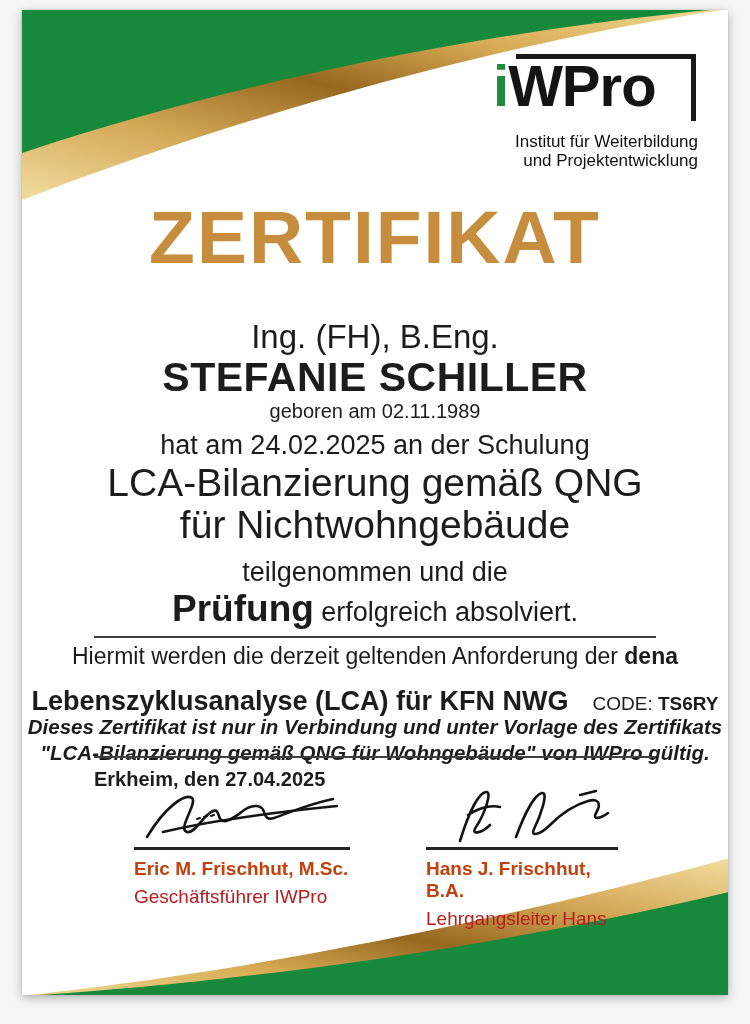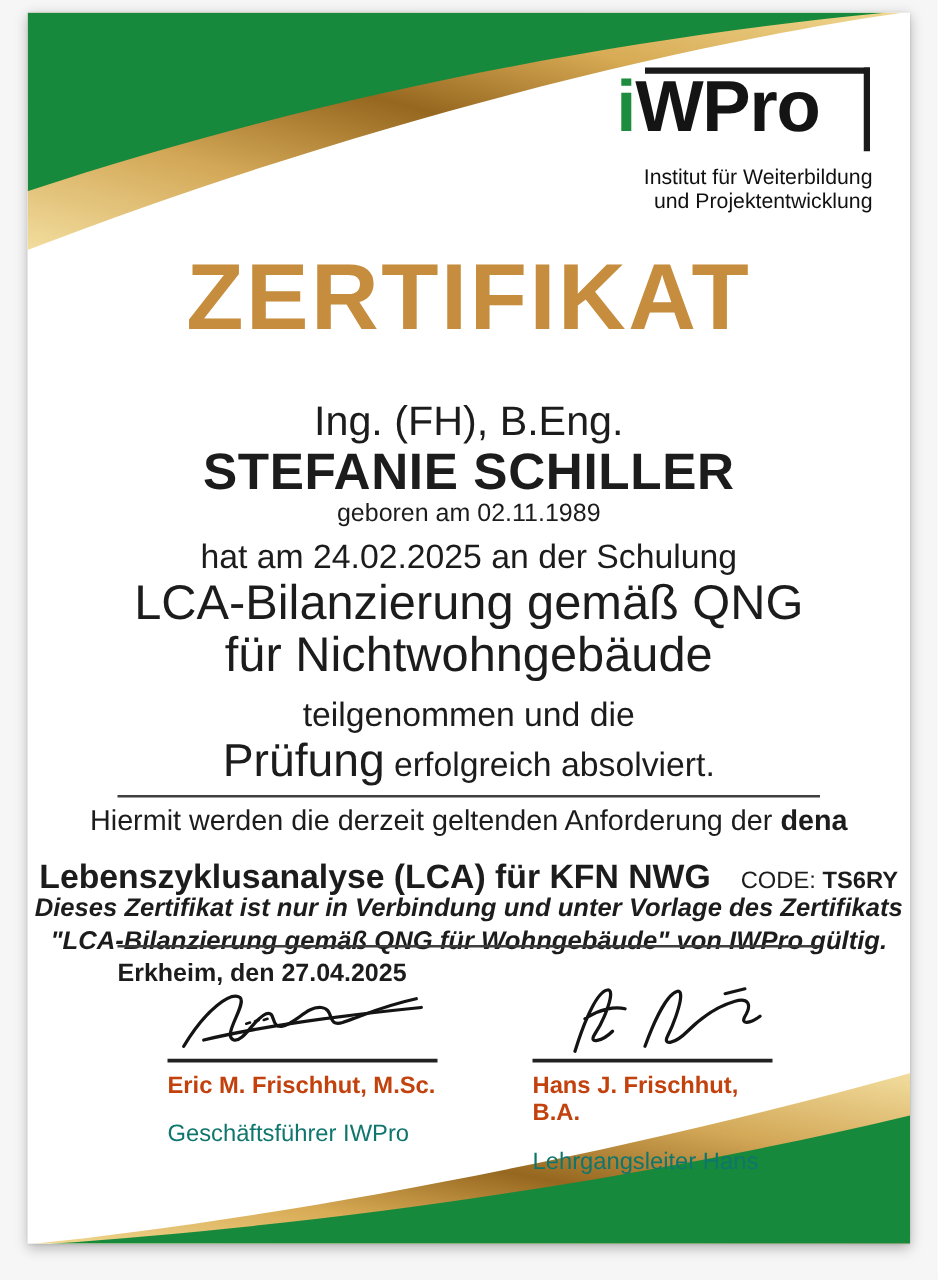--- a/index.html
+++ b/index.html
@@ -33,37 +33,37 @@
   .content{position:absolute;inset:0;text-align:center;color:#1c1c1c;}
   .abs{position:absolute;left:0;right:0;}
   .title{font-size:75px;font-weight:800;letter-spacing:2px;color:#C68D3E;line-height:1;}
   .degree{font-size:33px;font-weight:400;}
   .holder-name{font-size:41px;font-weight:700;letter-spacing:.5px;}
   .birth{font-size:20px;}
   .intro{font-size:27px;}
   .course{font-size:39px;font-weight:400;line-height:1.08;}
   .outro{font-size:27px;}
   .exam{font-size:27px;}
-  .exam b{font-size:37px;font-weight:400;}
+  .exam b{font-size:37px;font-weight:700;}
   .rule{height:2px;background:#3f3f3f;width:562px;margin:0 auto;}
   .hiermit{font-size:23px;line-height:1.2;}
   .hiermit b{font-weight:700;}
   .category{font-size:27px;font-weight:700;}
   .code{font-weight:400;font-size:19px;margin-left:24px;}
   .code b{font-weight:700;}
   .note{font-size:20.5px;font-weight:700;font-style:italic;line-height:1.25;}
   .place{font-size:20px;font-weight:600;text-align:left;left:72px;right:auto;}
   
   .sig{position:absolute;top:775px;text-align:left;}
   .sig-left{left:112px;width:216px;}
   .sig-right{left:404px;width:192px;}
   .sig-scribble{display:block;margin:0 auto;height:60px;}
   .sig-line{height:2.5px;background:#222;margin-top:2px;}
   .sig-name{font-size:19px;font-weight:700;margin-top:8px;color:#c2410c;}
-  .sig-role{font-size:19px;font-weight:400;color:#0f766e;margin-top:17px;}
+  .sig-role{font-size:19px;font-weight:400;color:#b91c1c;margin-top:6px;}
 </style>
 </head>
 <body>
 
 <div class="page">
 
   <svg class="deco deco-top" viewBox="0 0 706 195" preserveAspectRatio="none" aria-hidden="true">
     <defs>
       <linearGradient id="goldgrad" x1="0%" y1="100%" x2="100%" y2="0%">
         <stop offset="0%" stop-color="#F2DD9E"></stop>

